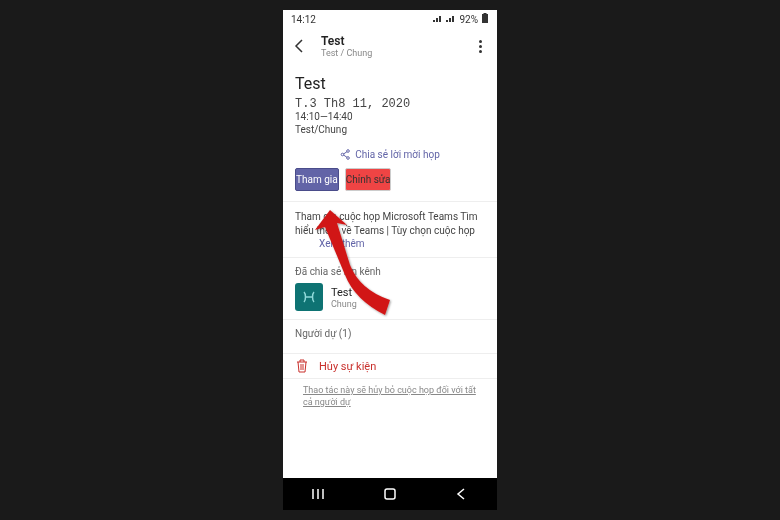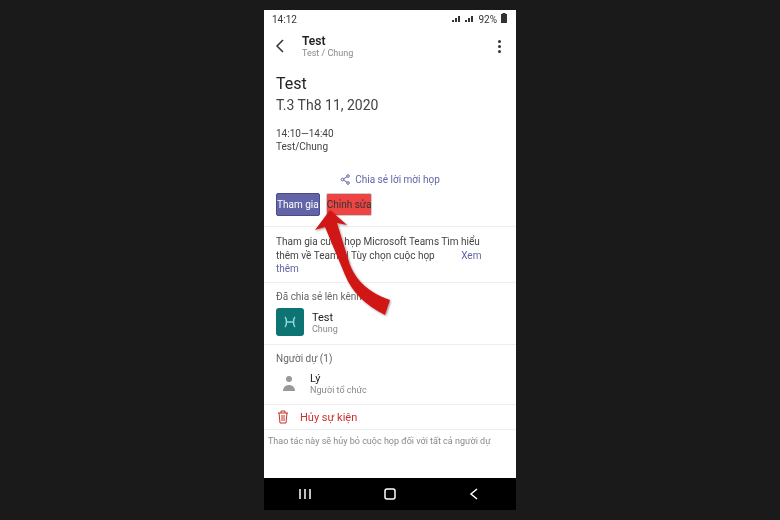--- a/index.html
+++ b/index.html
@@ -7,21 +7,21 @@
   background: #1a1a1a;
   font-family: -apple-system, BlinkMacSystemFont, "Segoe UI", Roboto, sans-serif;
   width: 780px;
   height: 520px;
   display: flex;
   align-items: center;
   justify-content: center;
   position: relative;
 }
 .phone {
-  width: 252px;
+  width: 214px;
   height: 500px;
   background: #fff;
   position: relative;
   display: flex;
   flex-direction: column;
   overflow: hidden;
 }
 .statusbar {
   height: 18px;
   background: #fff;
@@ -46,44 +46,44 @@
 .header-subtitle { font-size: 9px; color: #888; }
 .more-dots { width: 18px; display:flex; flex-direction:column; gap:2px; align-items:center; }
 .more-dots span { width:3px; height:3px; background:#333; border-radius:50%; }
 .tabs { display:flex; height:34px; border-bottom:1px solid #e5e5e5; }
 .tab { flex:1; display:flex; align-items:center; justify-content:center; font-size:10px; font-weight:600; color:#999; position:relative; text-transform:uppercase; }
 .tab.active { color:#6264A7; }
 .tab.active::after { content:""; position:absolute; bottom:0; left:25%; width:50%; height:2px; background:#6264A7; }
 .content { flex:1; overflow:hidden; display:flex; flex-direction:column; }
 .meeting-info { padding: 10px 12px; }
 .meeting-title { font-size:16px; font-weight:400; color:#222; margin-bottom:4px; }
-.meeting-date { font-size:14px; color:#444; margin-bottom:15px; }
+.meeting-date { font-size:12px; color:#444; margin-bottom:0;font-family:Liberation Mono, monospace; }
 .meeting-time { font-size:10px; color:#444; margin-bottom:2px; }
-.meeting-channel { font-size:10px; color:#444; margin-bottom:22px; }
+.meeting-channel { font-size:10px; color:#444; margin-bottom:14px; }
 .share-row { display:flex; align-items:center; gap:4px; font-size:10px; color:#6264A7; margin-bottom:8px;justify-content:center; }
 .share-icon { width:11px; height:11px; }
 .btn-row { display:flex; gap:6px; }
 .btn { font-size:10px; padding:5px 0; border-radius:2px; cursor:pointer; }
 .btn-primary { background:#6264A7; color:#fff; border:1px solid #4a4c8a; }
 .btn-secondary { background:#ef4444; color:#333; border:1px solid #ccc; }
 .section { padding: 8px 12px; border-top:1px solid #eee; font-size:10px; }
 .info-text { color:#444; line-height:1.4; }
 .see-more { color:#6264A7; margin-left:24px; }
 .section-label { color:#666; font-size:10px; margin-bottom:6px; }
 .channel-row { display:flex; align-items:center; gap:8px; }
 .channel-avatar { width:28px; height:28px; background:#0e7373; border-radius:3px; display:flex; align-items:center; justify-content:center; color:#8fd9d9; font-size:13px; }
 .channel-name { font-size:11px; color:#222; }
 .channel-sub { font-size:9px; color:#888; }
 .attendee-row { display:flex; align-items:center; gap:8px; margin-top:6px; }
 .attendee-avatar { width:26px; height:26px; display:flex; align-items:center; justify-content:center; }
 .attendee-name { font-size:11px; color:#222; }
 .attendee-role { font-size:9px; color:#888; }
 .cancel-row { display:flex; align-items:center; gap:10px; color:#c9302c; padding:4px 12px; border-top:1px solid #eee; font-size:11px; }
 .trash-icon { width:14px; height:16px; display:flex; align-items:center; justify-content:center; }
-.footer-note { padding:6px 4px 0; font-size:9px; color:#888; border-top:1px solid #eee; line-height:1.3; }
+.footer-note { padding:6px 20px 0; font-size:9px; color:#888; border-top:1px solid #eee; line-height:1.3;text-decoration:underline; }
 .navbar { height:32px; background:#000; display:flex; justify-content:space-around; align-items:center; }
 .nav-btn { width:18px; height:18px; display:flex; align-items:center; justify-content:center; }
 .arrow-overlay {
   position:absolute;
   left: 315px;
   top: 205px;
   width: 90px;
   height: 120px;
   pointer-events:none;
 }
@@ -173,32 +173,20 @@
         </div>
         <div>
           <div class="channel-name">Test</div>
           <div class="channel-sub">Chung</div>
         </div>
       </div>
     </div>
 
     <div class="section">
       <div class="section-label">Người dự (1)</div>
-      <div class="attendee-row">
-        <div class="attendee-avatar">
-          <svg width="22" height="22" viewBox="0 0 22 22">
-              <circle cx="11" cy="7" r="3" fill="#999"></circle>
-              <path d="M5 19c0-4 3-6 6-6s6 2 6 6" fill="#999"></path>
-            </svg>
-        </div>
-        <div>
-          <div class="attendee-name">Lý</div>
-          <div class="attendee-role">Người tổ chức</div>
-        </div>
-      </div>
     </div>
 
     <div class="cancel-row">
       <div class="trash-icon">
         <svg width="14" height="16" viewBox="0 0 14 16">
             <path d="M2 4h10M5 4V2h4v2M3 4l1 10h6l1-10M6 6v6M8 6v6" stroke="#c9302c" fill="none"></path>
           </svg>
       </div>
       <span>Hủy sự kiện</span>
     </div>

